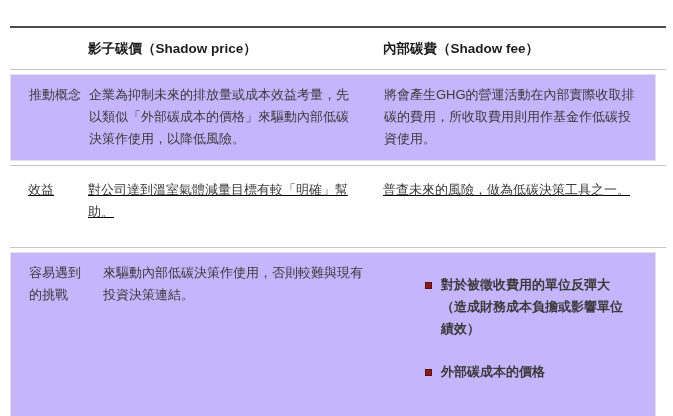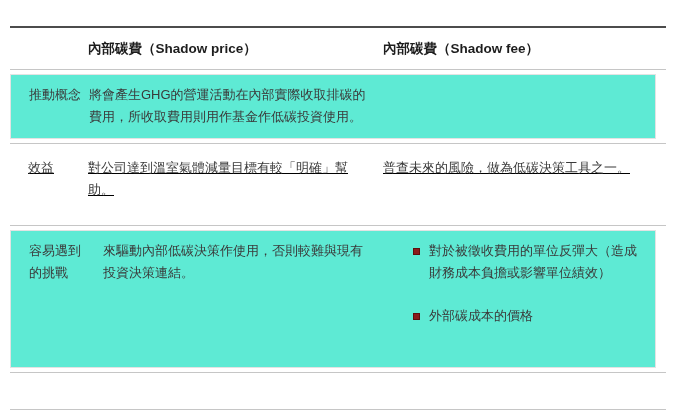--- a/index.html
+++ b/index.html
@@ -41,31 +41,32 @@
     box-sizing: border-box;
   }
   .c1 { padding-left: 18px; padding-right: 8px; }
   .c2 { padding-right: 28px; }
   .c3 { padding-right: 18px; }
   .rowwrap {
     border-bottom: 1px solid #c6c6c6;
   }
   .shade-pad { padding: 4px 0; }
   .shaded {
-    background: #5eead4;
+    background: #c4b5fd;
     border: 1px solid #e3e3e3;
     margin-right: 10px;
     padding: 9px 0 10px;
   }
   .plain { padding: 13px 0 24px; text-decoration: underline; }
   .last  { padding: 16px 0 20px; }
   .bullets {
     list-style: none;
-    margin: 0;
+    margin: 12px;
     padding: 0;
+    font-weight: bold;
   }
   .bullet-item {
     display: flex;
     align-items: flex-start;
   }
   .bullet-item + .bullet-item { margin-top: 21px; }
   .bsq {
     flex: 0 0 auto;
     width: 7px;
     height: 7px;
@@ -76,27 +77,28 @@
   }
   .btxt { flex: 1 1 auto; }
 </style>
 </head>
 <body>
 
 <div class="tbl">
 
   <div class="row hdr">
     <div class="cell c1"></div>
-    <div class="cell c2">內部碳費（Shadow price）</div>
+    <div class="cell c2">影子碳價（Shadow price）</div>
     <div class="cell c3">內部碳費（Shadow fee）</div>
   </div>
 
   <div class="rowwrap shade-pad">
     <div class="row shaded">
       <div class="cell c1">推動概念</div>
+      <div class="cell c2">企業為抑制未來的排放量或成本效益考量，先以類似「外部碳成本的價格」來驅動內部低碳決策作使用，以降低風險。</div>
       <div class="cell c3">將會產生GHG的營運活動在內部實際收取排碳的費用，所收取費用則用作基金作低碳投資使用。</div>
     </div>
   </div>
 
   <div class="rowwrap">
     <div class="row plain">
       <div class="cell c1">效益</div>
       <div class="cell c3">對公司達到溫室氣體減量目標有較「明確」幫助。</div>
       <div class="cell c2">普查未來的風險，做為低碳決策工具之一。</div>
     </div>

